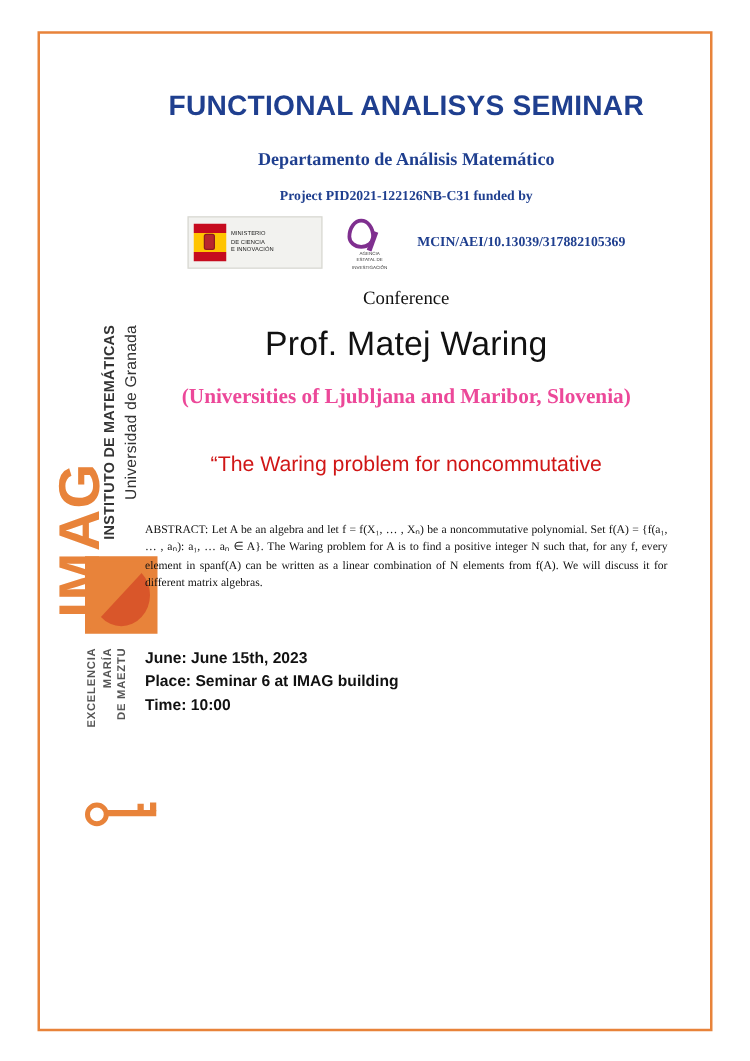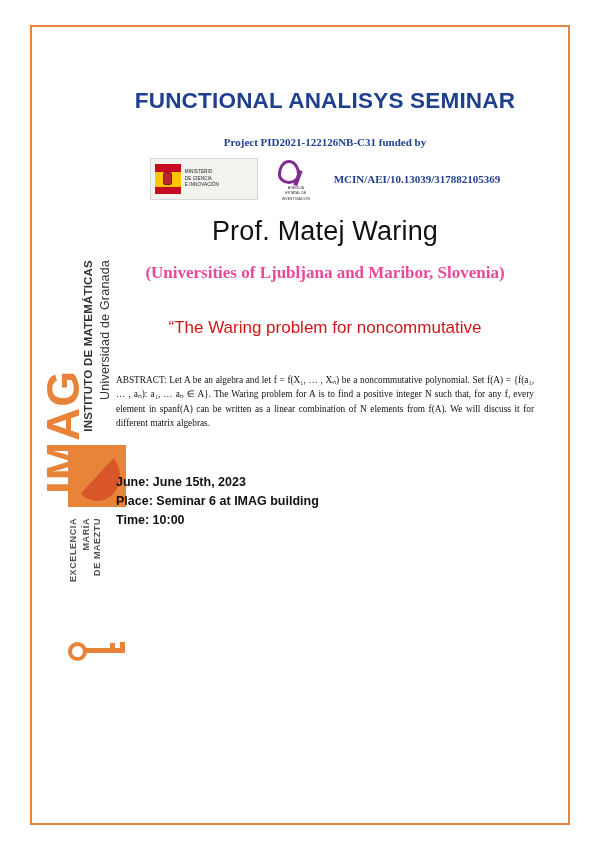--- a/index.html
+++ b/index.html
@@ -168,21 +168,21 @@
     top: 4px;
     width: 5px;
     height: 7px;
     background: #e8833a;
   }
 
   
   .content {
     position: absolute;
     left: 110px;
-    top: 88px;
+    top: 72px;
     width: 430px;
   }
   .seminar-title {
     text-align: center;
     color: #1f3f8f;
     font-weight: bold;
     font-size: 22.5px;
     letter-spacing: 0.2px;
     margin: 0 0 22px 0;
     font-family: "Liberation Sans", sans-serif;
@@ -371,20 +371,21 @@
       <div class="key-shaft"></div>
       <div class="key-t1"></div>
       <div class="key-t2"></div>
     </div>
   </div>
 
   <div class="content">
 
     <h1 class="seminar-title">FUNCTIONAL ANALISYS SEMINAR</h1>
 
+    <div class="dept">Departamento de Análisis Matemático</div>
 
     <div class="project">Project PID2021-122126NB-C31 funded by</div>
 
     <div class="logo-row">
       <div class="gob-logo">
         <div class="flag">
           <div class="flag-shield"></div>
         </div>
         <div class="gob-text">
           <div>MINISTERIO</div>
@@ -399,20 +400,21 @@
         <div class="aei-text">
           <div>AGENCIA</div>
           <div>ESTATAL DE</div>
           <div>INVESTIGACIÓN</div>
         </div>
       </div>
 
       <div class="mcin-code">MCIN/AEI/10.13039/317882105369</div>
     </div>
 
+    <div class="conference">Conference</div>
 
     <div class="speaker">Prof. Matej Waring</div>
 
     <div class="affiliation">(Universities of Ljubljana and Maribor, Slovenia)</div>
 
     <div class="talk-title">
       <div>“The Waring problem for noncommutative</div>
     </div>
 
     <div class="abstract">ABSTRACT:   Let A be an algebra and let f = f(X₁, … , Xₙ) be a noncommutative polynomial.  Set f(A) = {f(a₁, … , aₙ): a₁, … aₙ ∈ A}. The Waring problem for A is to find a positive integer N such that, for any f, every element in spanf(A) can be written as a linear combination of N elements from f(A). We will discuss it for different matrix algebras.</div>

